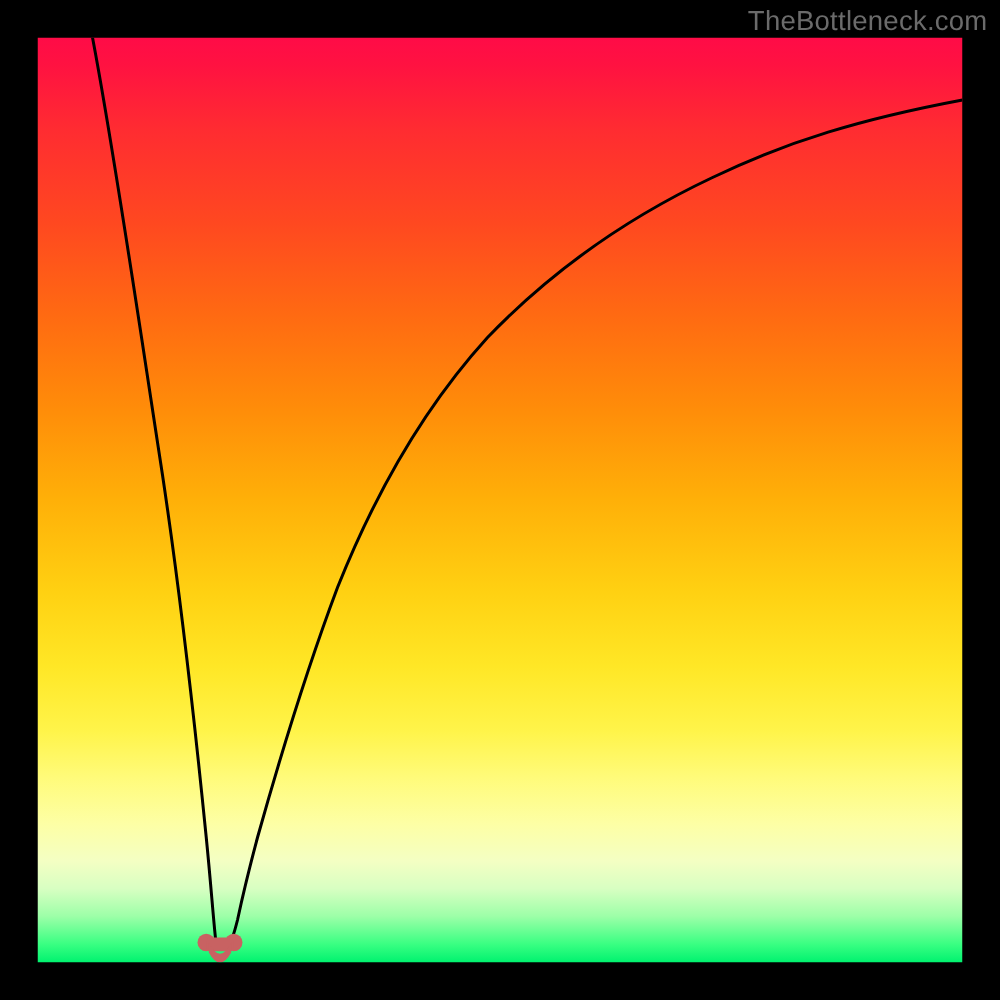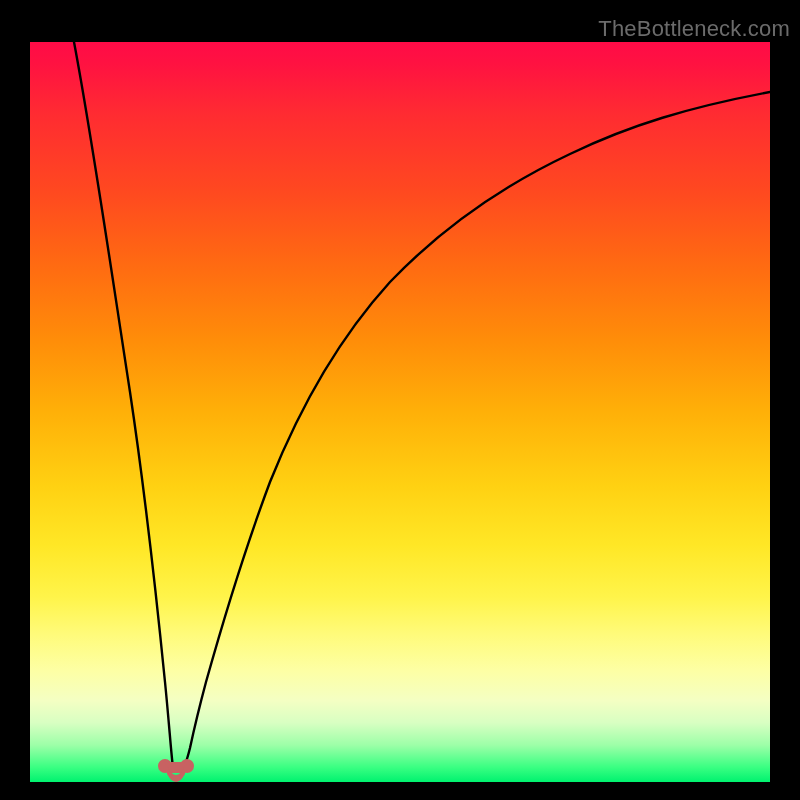--- a/index.html
+++ b/index.html
@@ -11,21 +11,20 @@
     background: #000;
     font-family: Arial, Helvetica, sans-serif;
   }
   .frame {
     position: absolute;
     top: 0;
     left: 0;
     width: 800px;
     height: 600px;
     background: #000;
-    margin-top: 12px;
   }
   .plot-area {
     position: absolute;
     top: 30px;
     left: 30px;
     width: 740px;
     height: 740px;
     overflow: hidden;
   }
   .gradient {

